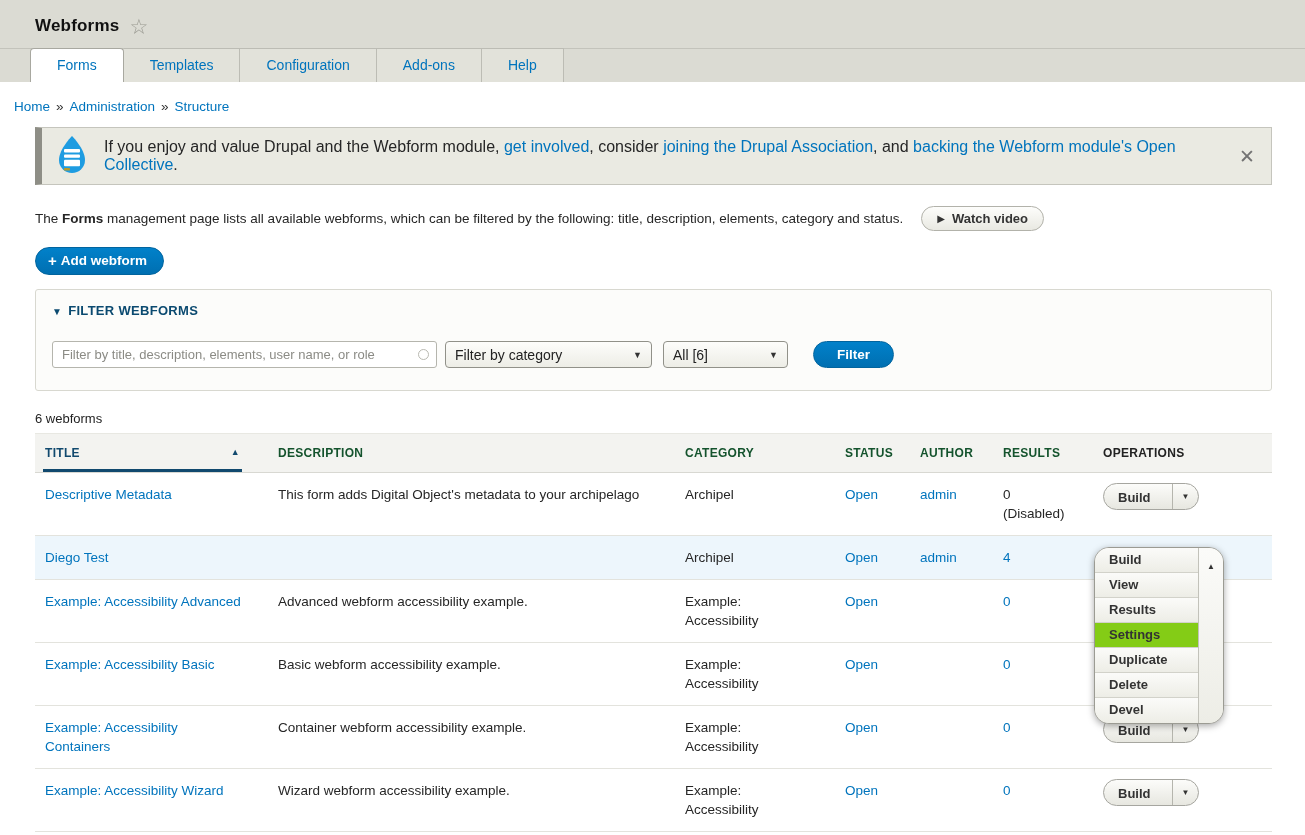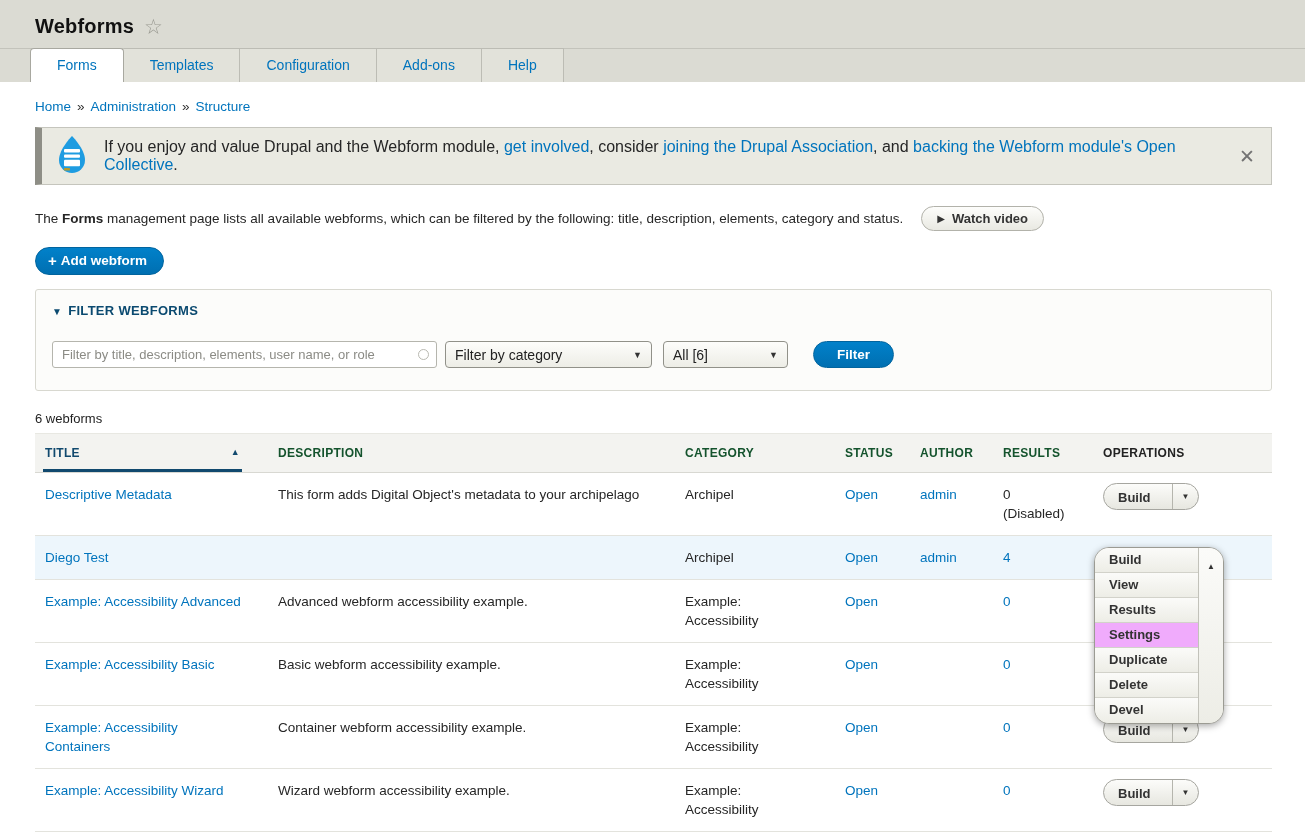--- a/index.html
+++ b/index.html
@@ -3,30 +3,30 @@
 <meta charset="utf-8">
 <style>
   * { margin:0; padding:0; box-sizing:border-box; }
   html,body { width:1305px; height:835px; overflow:hidden; background:#fff;
     font-family:"Liberation Sans","DejaVu Sans",sans-serif; font-size:13px; color:#262626; }
   a { text-decoration:none; }
 
   
   .hdr { background:#dbdbd3; }
   .hdr-top { padding:10px 0 6px 35px; display:flex; align-items:center; gap:10px; height:48px; }
-  .page-title { font-size:20px; font-weight:bold; color:#111; letter-spacing:0.2px; }
+  .page-title { font-size:17px; font-weight:bold; color:#111; letter-spacing:0.2px; }
   .star-icon { font-size:21px; color:#9a9a92; margin-top:2px; }
   .tabs-bar { display:flex; align-items:flex-end; padding-left:30px; border-top:1px solid #c3c3bb; height:34px; }
   .tab { line-height:33px; height:34px; padding:0 26px; font-size:14px; color:#0074bd;
          background:#e2e2da; border:1px solid #bcbcb4; border-bottom:none; border-left:none; cursor:pointer; }
   .tab:first-child { border-left:1px solid #bcbcb4; border-radius:4px 4px 0 0; }
   .tab.active { background:#fff; border:1px solid #a8a8a0; border-bottom:none; border-radius:4px 4px 0 0; position:relative; z-index:2; }
 
   
-  .breadcrumb { padding:17px 35px 0; font-size:13.5px; color:#333; }
+  .breadcrumb { padding:17px 14px 0; font-size:13.5px; color:#333; }
   .breadcrumb a { color:#0074bd; }
   .crumb-sep { margin:0 6px; color:#333; }
 
   
   .banner { margin:13px 33px 0 35px; background:#eaeae2; border:1px solid #c5c5bd; border-left:7px solid #8e8e86;
             display:flex; align-items:center; padding:7px 16px 7px 10px; min-height:52px; }
   .banner-icon { flex:0 0 40px; height:42px; margin-right:12px; }
   .banner-text { flex:1; font-size:16px; color:#262626; line-height:18px; }
   .banner-text a { color:#0074bd; }
   .banner-close { flex:0 0 auto; font-size:19px; color:#737373; cursor:pointer; margin-left:14px; line-height:1; }
@@ -96,21 +96,21 @@
   .dropbutton .db-toggle .arr { font-size:8px; color:#333; }
 
   
   .dropbutton-open { position:absolute; top:11px; left:1px; width:130px; z-index:20; display:flex;
     border:1px solid #9b9b93; border-radius:15px; overflow:hidden; background:#f2f2ec;
     box-shadow:0 2px 7px rgba(0,0,0,0.35); }
   .db-list { flex:1; }
   .db-item { height:25px; line-height:24px; padding-left:14px; font-weight:bold; font-size:13px; color:#333;
     background:linear-gradient(180deg,#fbfbf9,#ededE6); border-bottom:1px solid #d2d2ca; cursor:pointer; }
   .db-item:last-child { border-bottom:none; }
-  .db-item.hot { background:#f0abfc; }
+  .db-item.hot { background:#84cc16; }
   .db-strip { width:25px; border-left:1px solid #c2c2ba; background:linear-gradient(180deg,#fbfbf9,#ededE6);
     display:flex; justify-content:center; cursor:pointer; }
   .db-strip .arr { font-size:8px; color:#333; margin-top:9px; }
 </style>
 </head>
 <body>
 
 <div class="hdr">
   <div class="hdr-top">
     <span class="page-title">Webforms</span>

